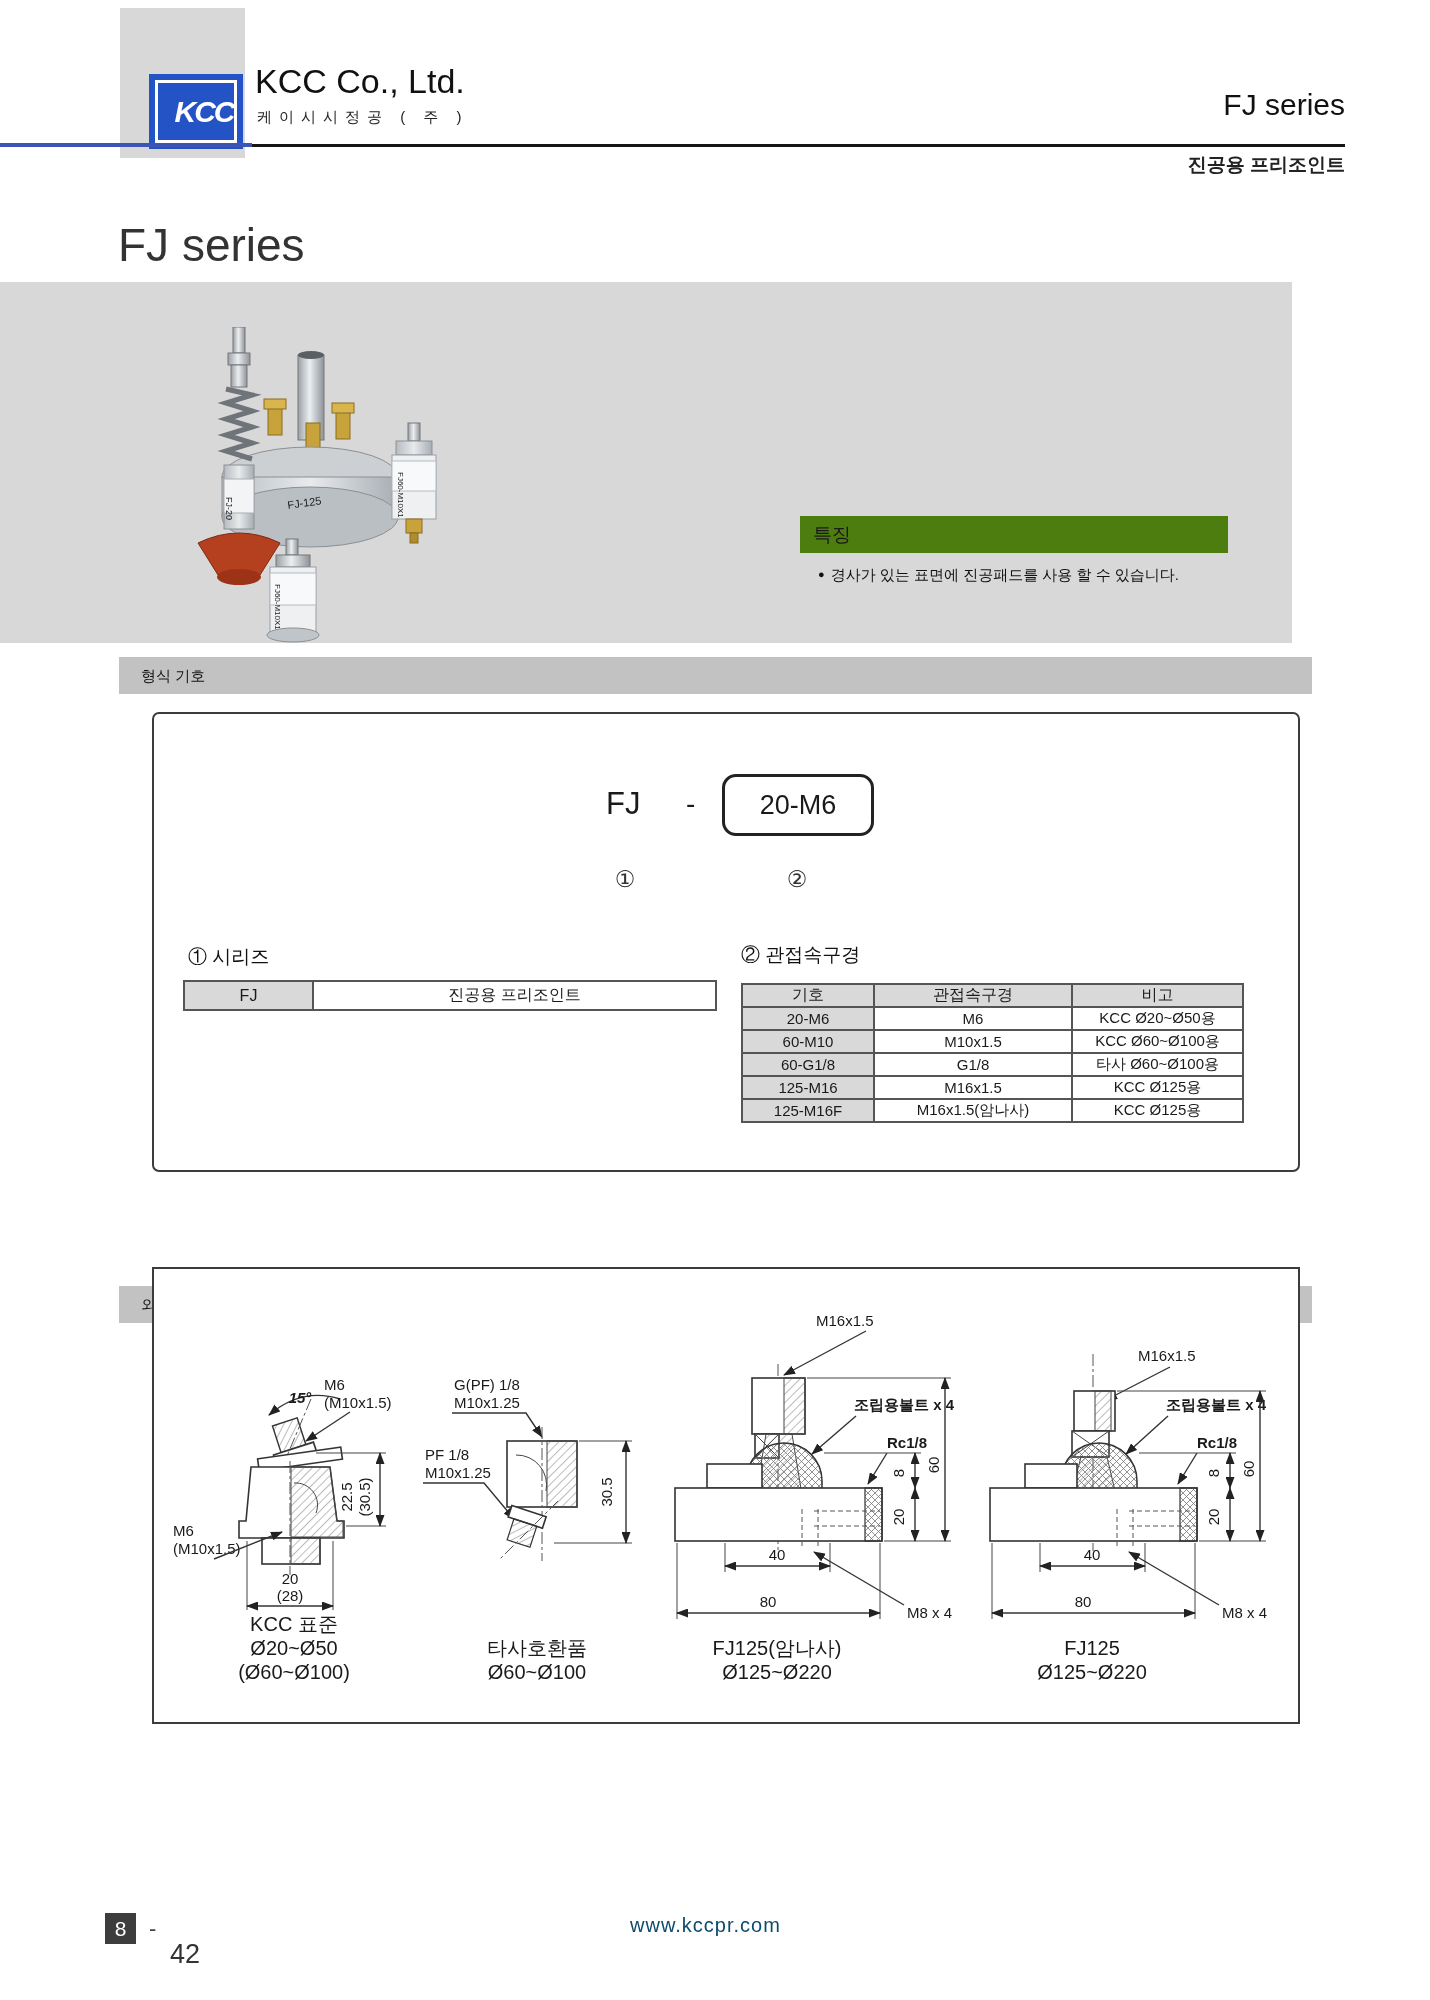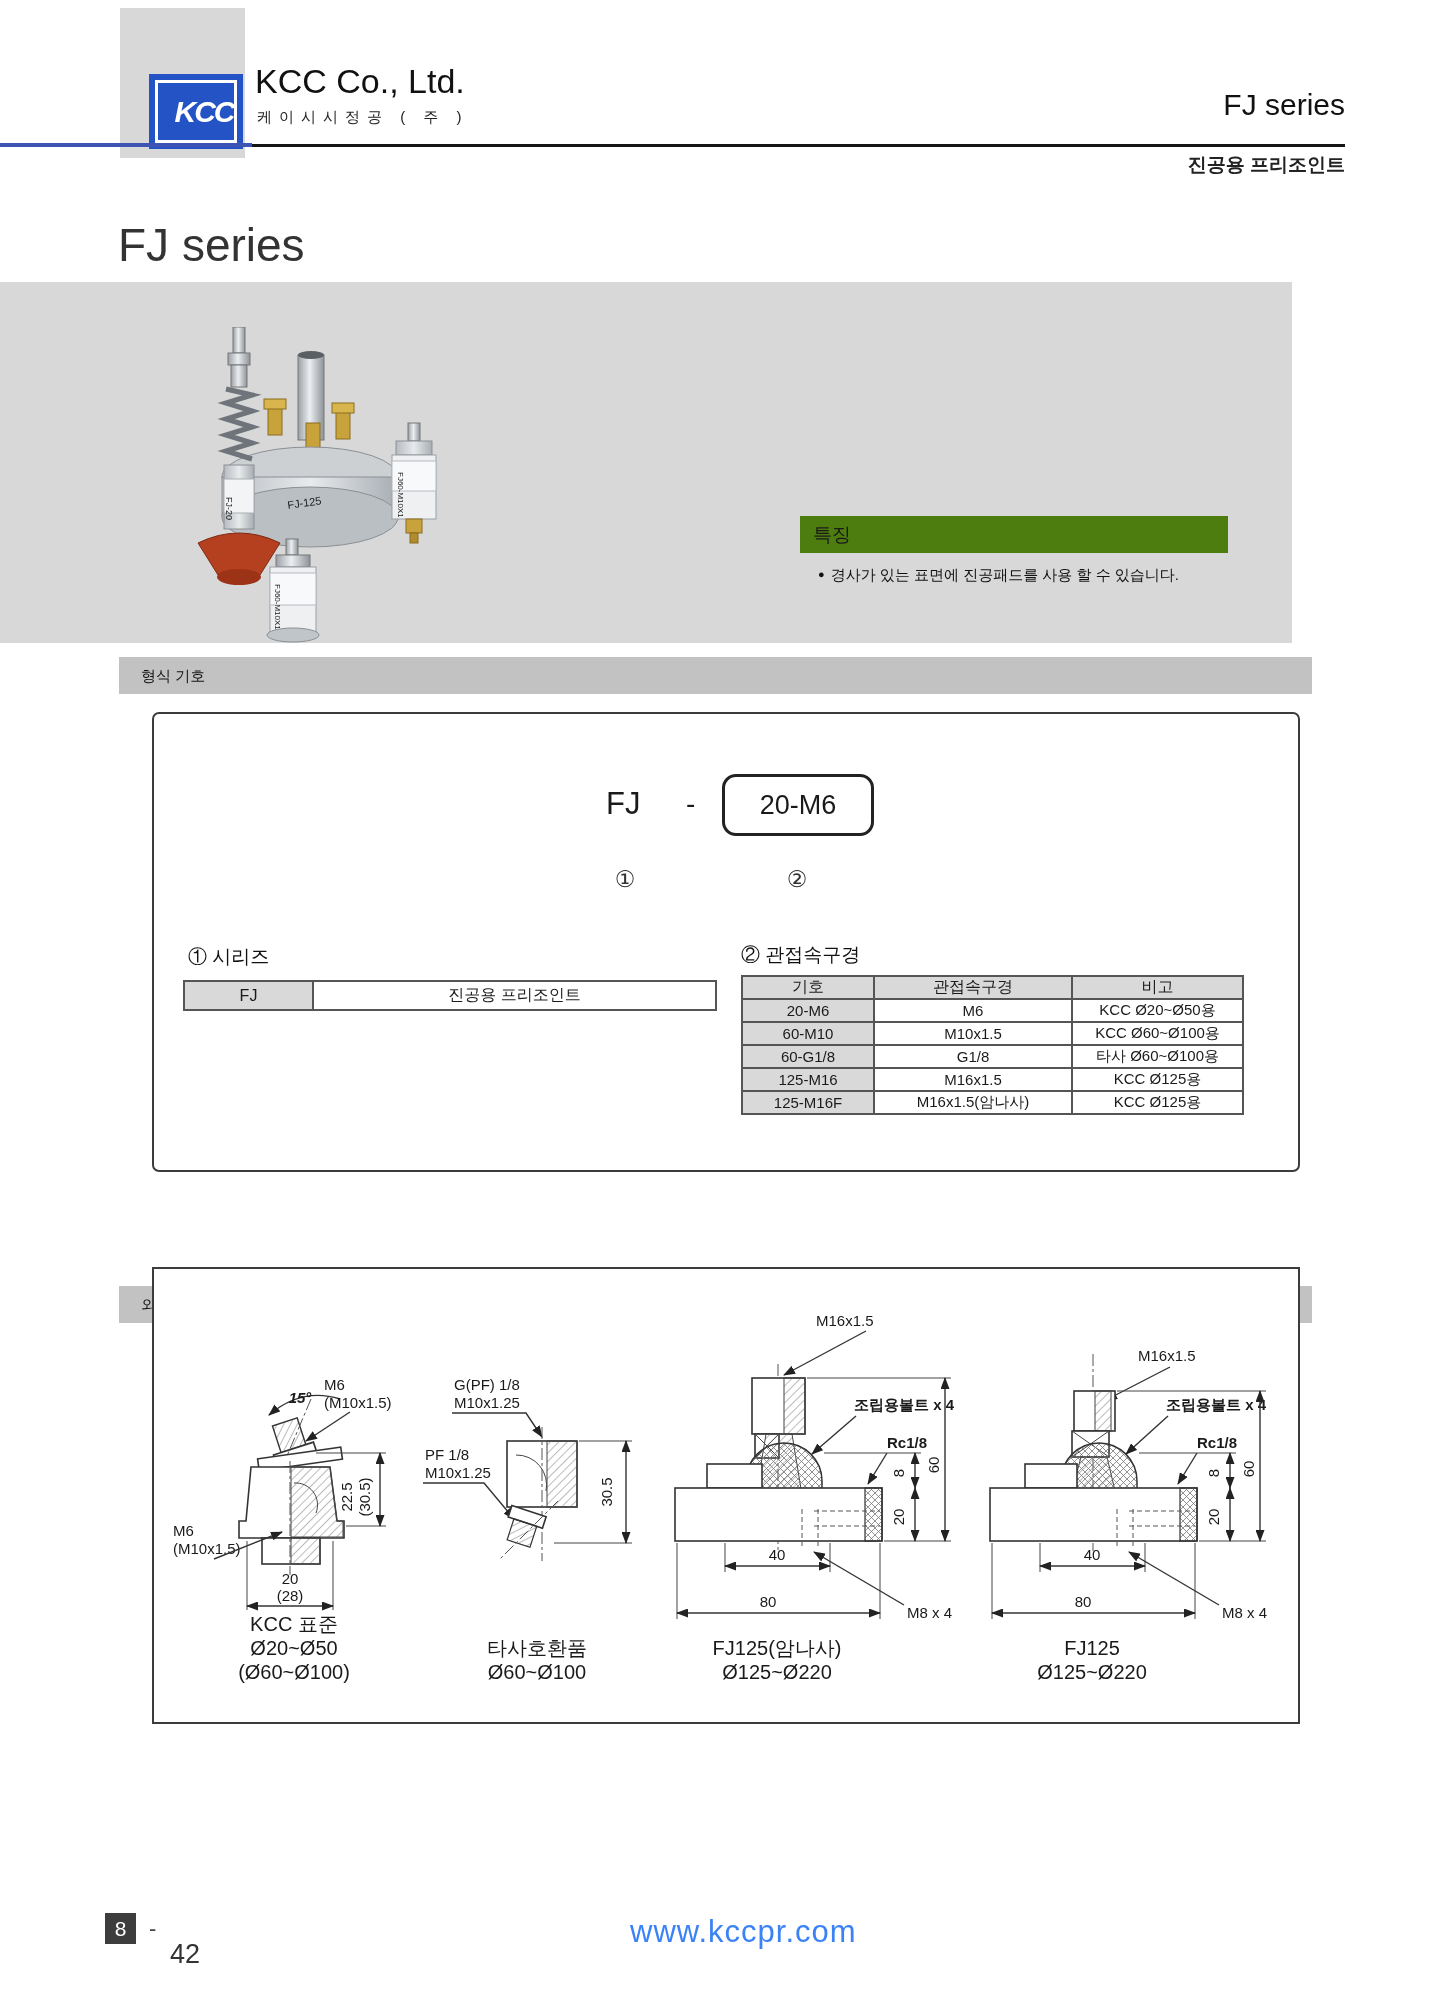--- a/index.html
+++ b/index.html
@@ -47,21 +47,21 @@
   .tbl-title { font-size:19px; color:#111; }
   .t1-title { left:34px; top:230px; }
   .t2-title { left:587px; top:228px; }
 
   table { border-collapse:collapse; }
   .t1 { left:29px; top:266px; }
   .t1 td { border:2px solid #555; font-size:16px; text-align:center; height:29px; }
   .t1 .c1 { width:129px; background:#d9d9d9; }
   .t1 .c2 { width:403px; background:#fff; }
 
-  .t2 { left:587px; top:261px; }
+  .t2 { left:587px; top:269px; }
   .t2 td { border:2px solid #555; font-size:15px; text-align:center; height:23px; background:#fff; }
   .t2 .h  { background:#d9d9d9; font-size:16px; }
   .t2 .k  { background:#d9d9d9; }
   .t2 .c1 { width:132px; } .t2 .c2 { width:198px; } .t2 .c3 { width:171px; }
 
   
   .draw-svg { left:0; top:0; width:1144px; height:453px; }
   text { fill:#1a1a1a; }
   .dim { font-size:15px; }
   .dimb { font-size:15px; font-weight:bold; }
@@ -69,21 +69,21 @@
   .ln { stroke:#333; stroke-width:1.4; fill:none; }
   .thin { stroke:#444; stroke-width:1; fill:none; }
   .dash { stroke:#555; stroke-width:1; fill:none; stroke-dasharray:5 3; }
   .cdash { stroke:#555; stroke-width:1; fill:none; stroke-dasharray:12 3 3 3; }
   .part { fill:#ffffff; stroke:#333; stroke-width:1.6; }
 
   
   .pg-box { left:105px; top:1913px; width:31px; height:31px; background:#3d3d3d; color:#fff; text-align:center; line-height:31px; font-size:21px; }
   .pg-dash { left:149px; top:1916px; font-size:22px; color:#444; }
   .pg-num { left:170px; top:1911px; font-size:27px; color:#333;margin-top:28px; }
-  .site { left:630px; top:1914px; font-size:31px; color:#3b82f6; letter-spacing:1px; }
+  .site { left:630px; top:1914px; font-size:20px; color:#0c4a6e; letter-spacing:1px; }
 </style>
 </head>
 <body>
 
 <div id="page">
 
   <div class="abs hdr-tab"></div>
   <div class="abs logo">
     <div class="logo-inner">
       <span class="logo-txt">KCC</span>

